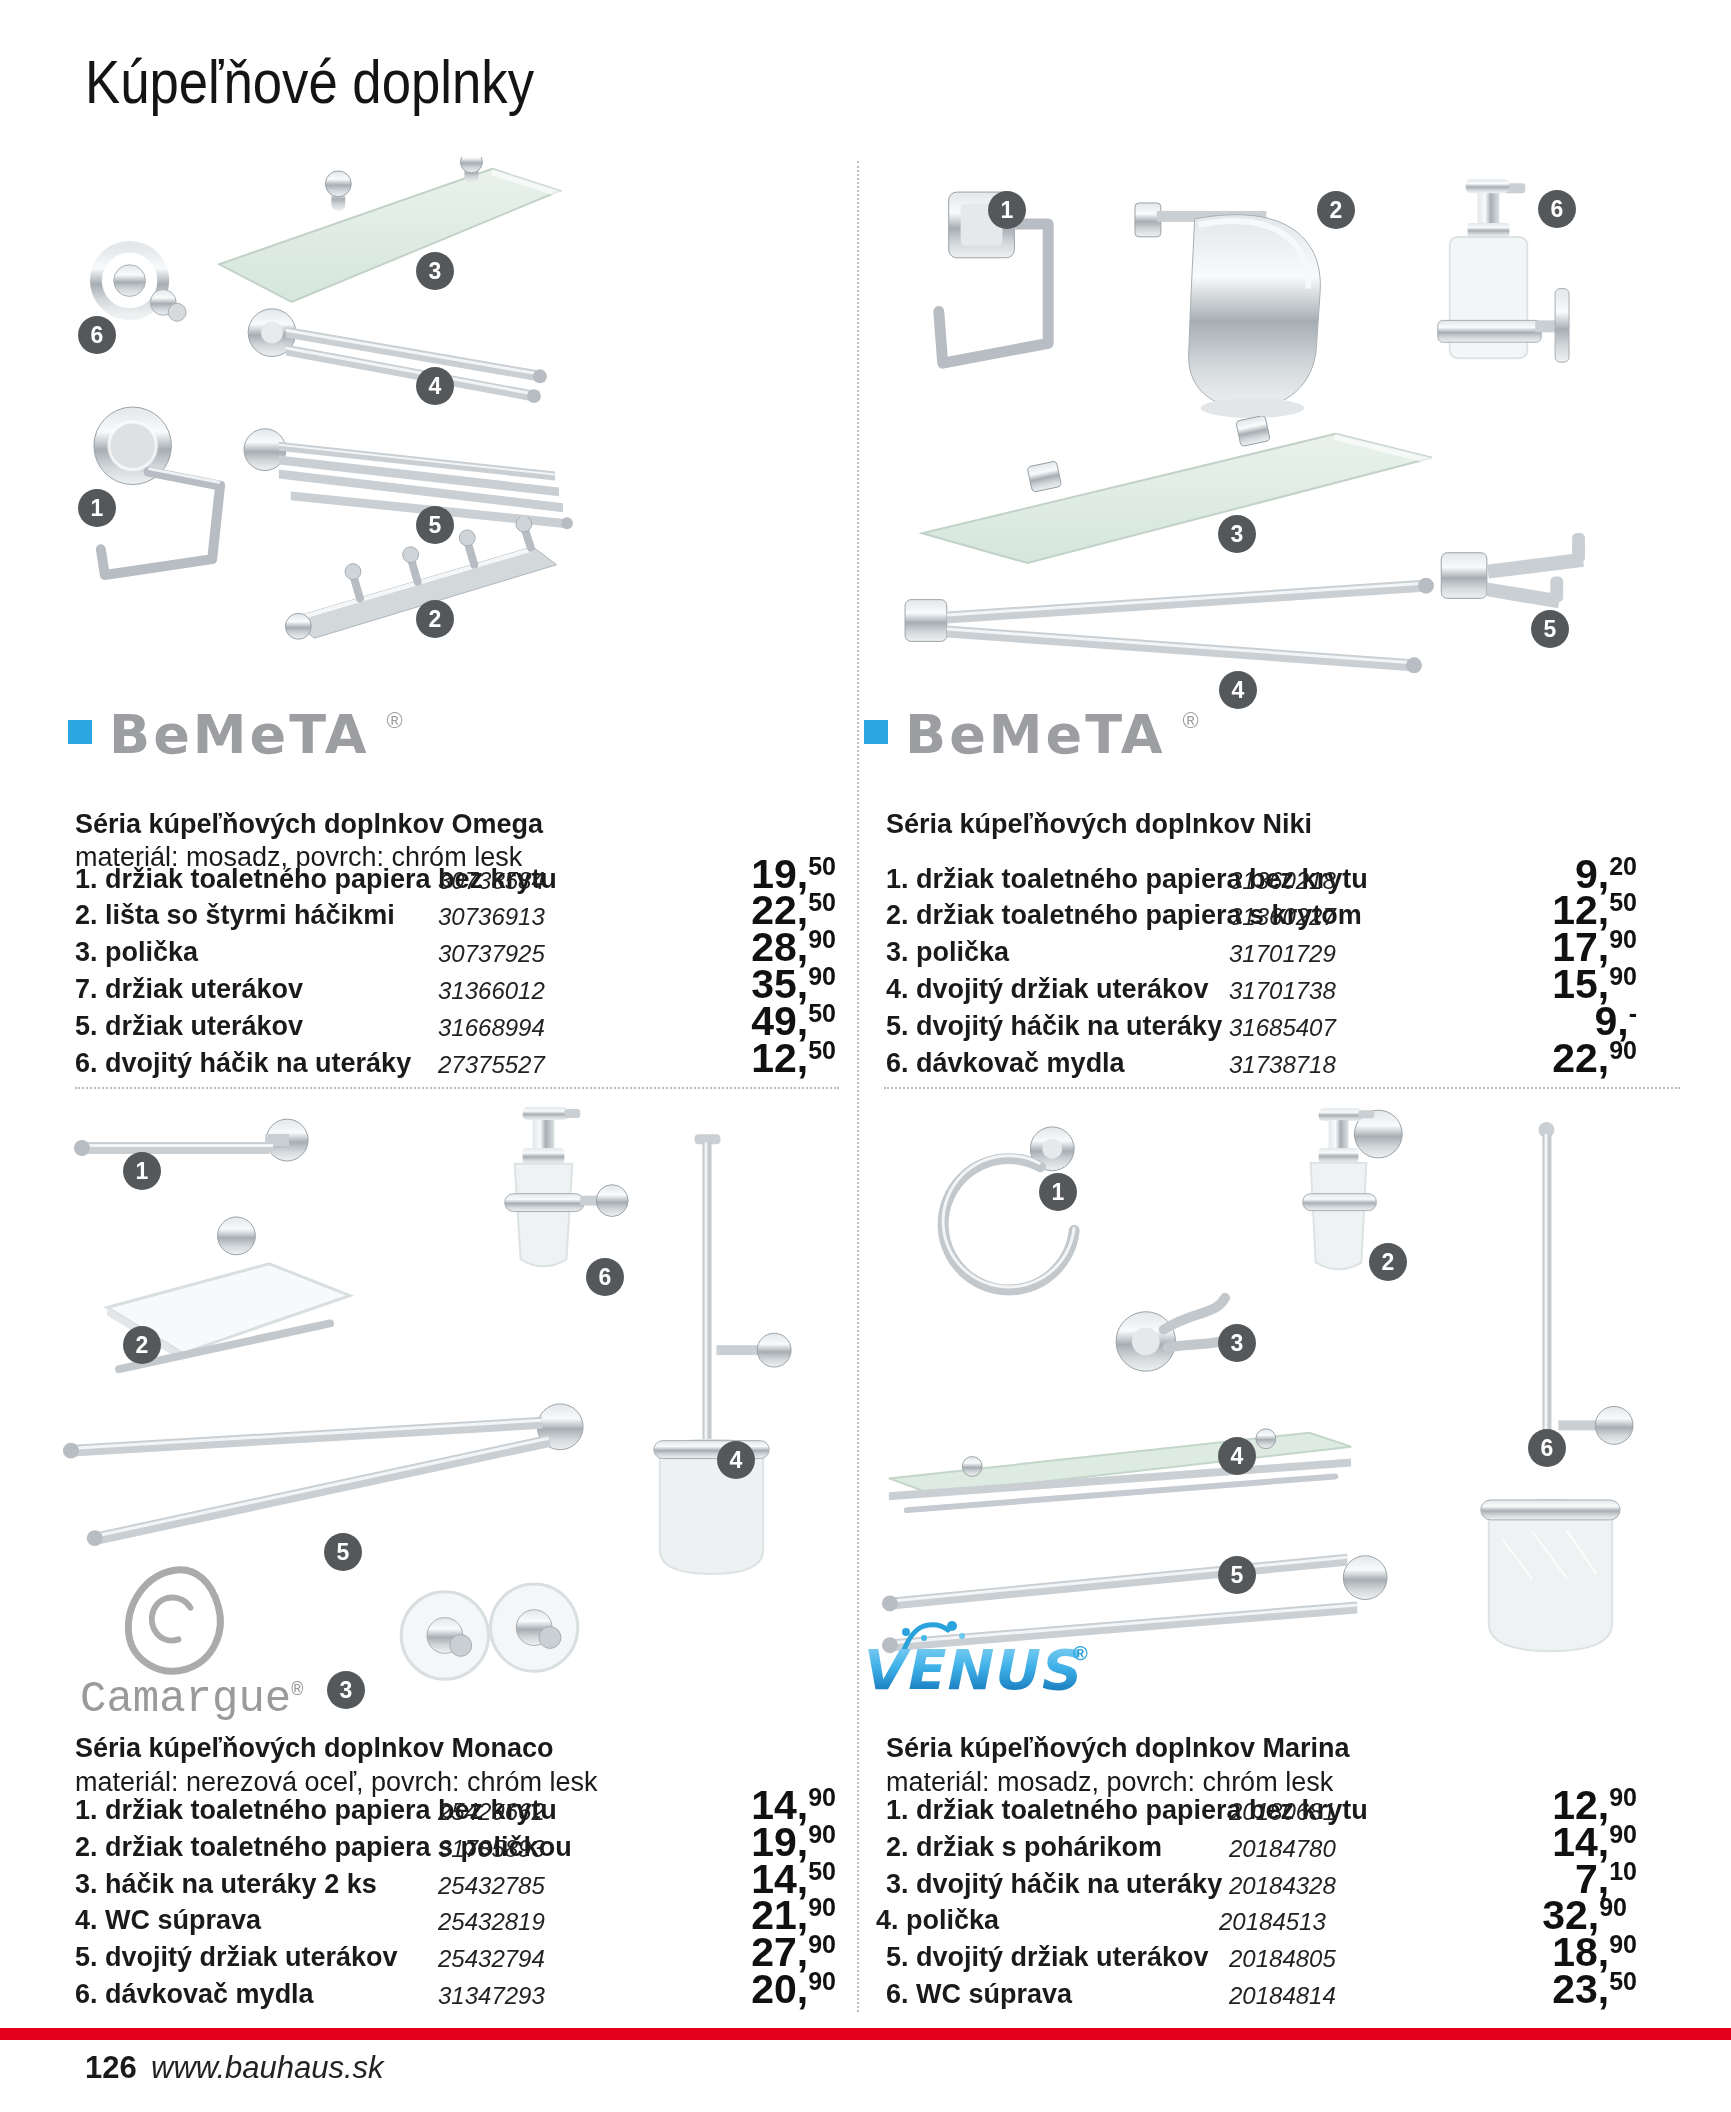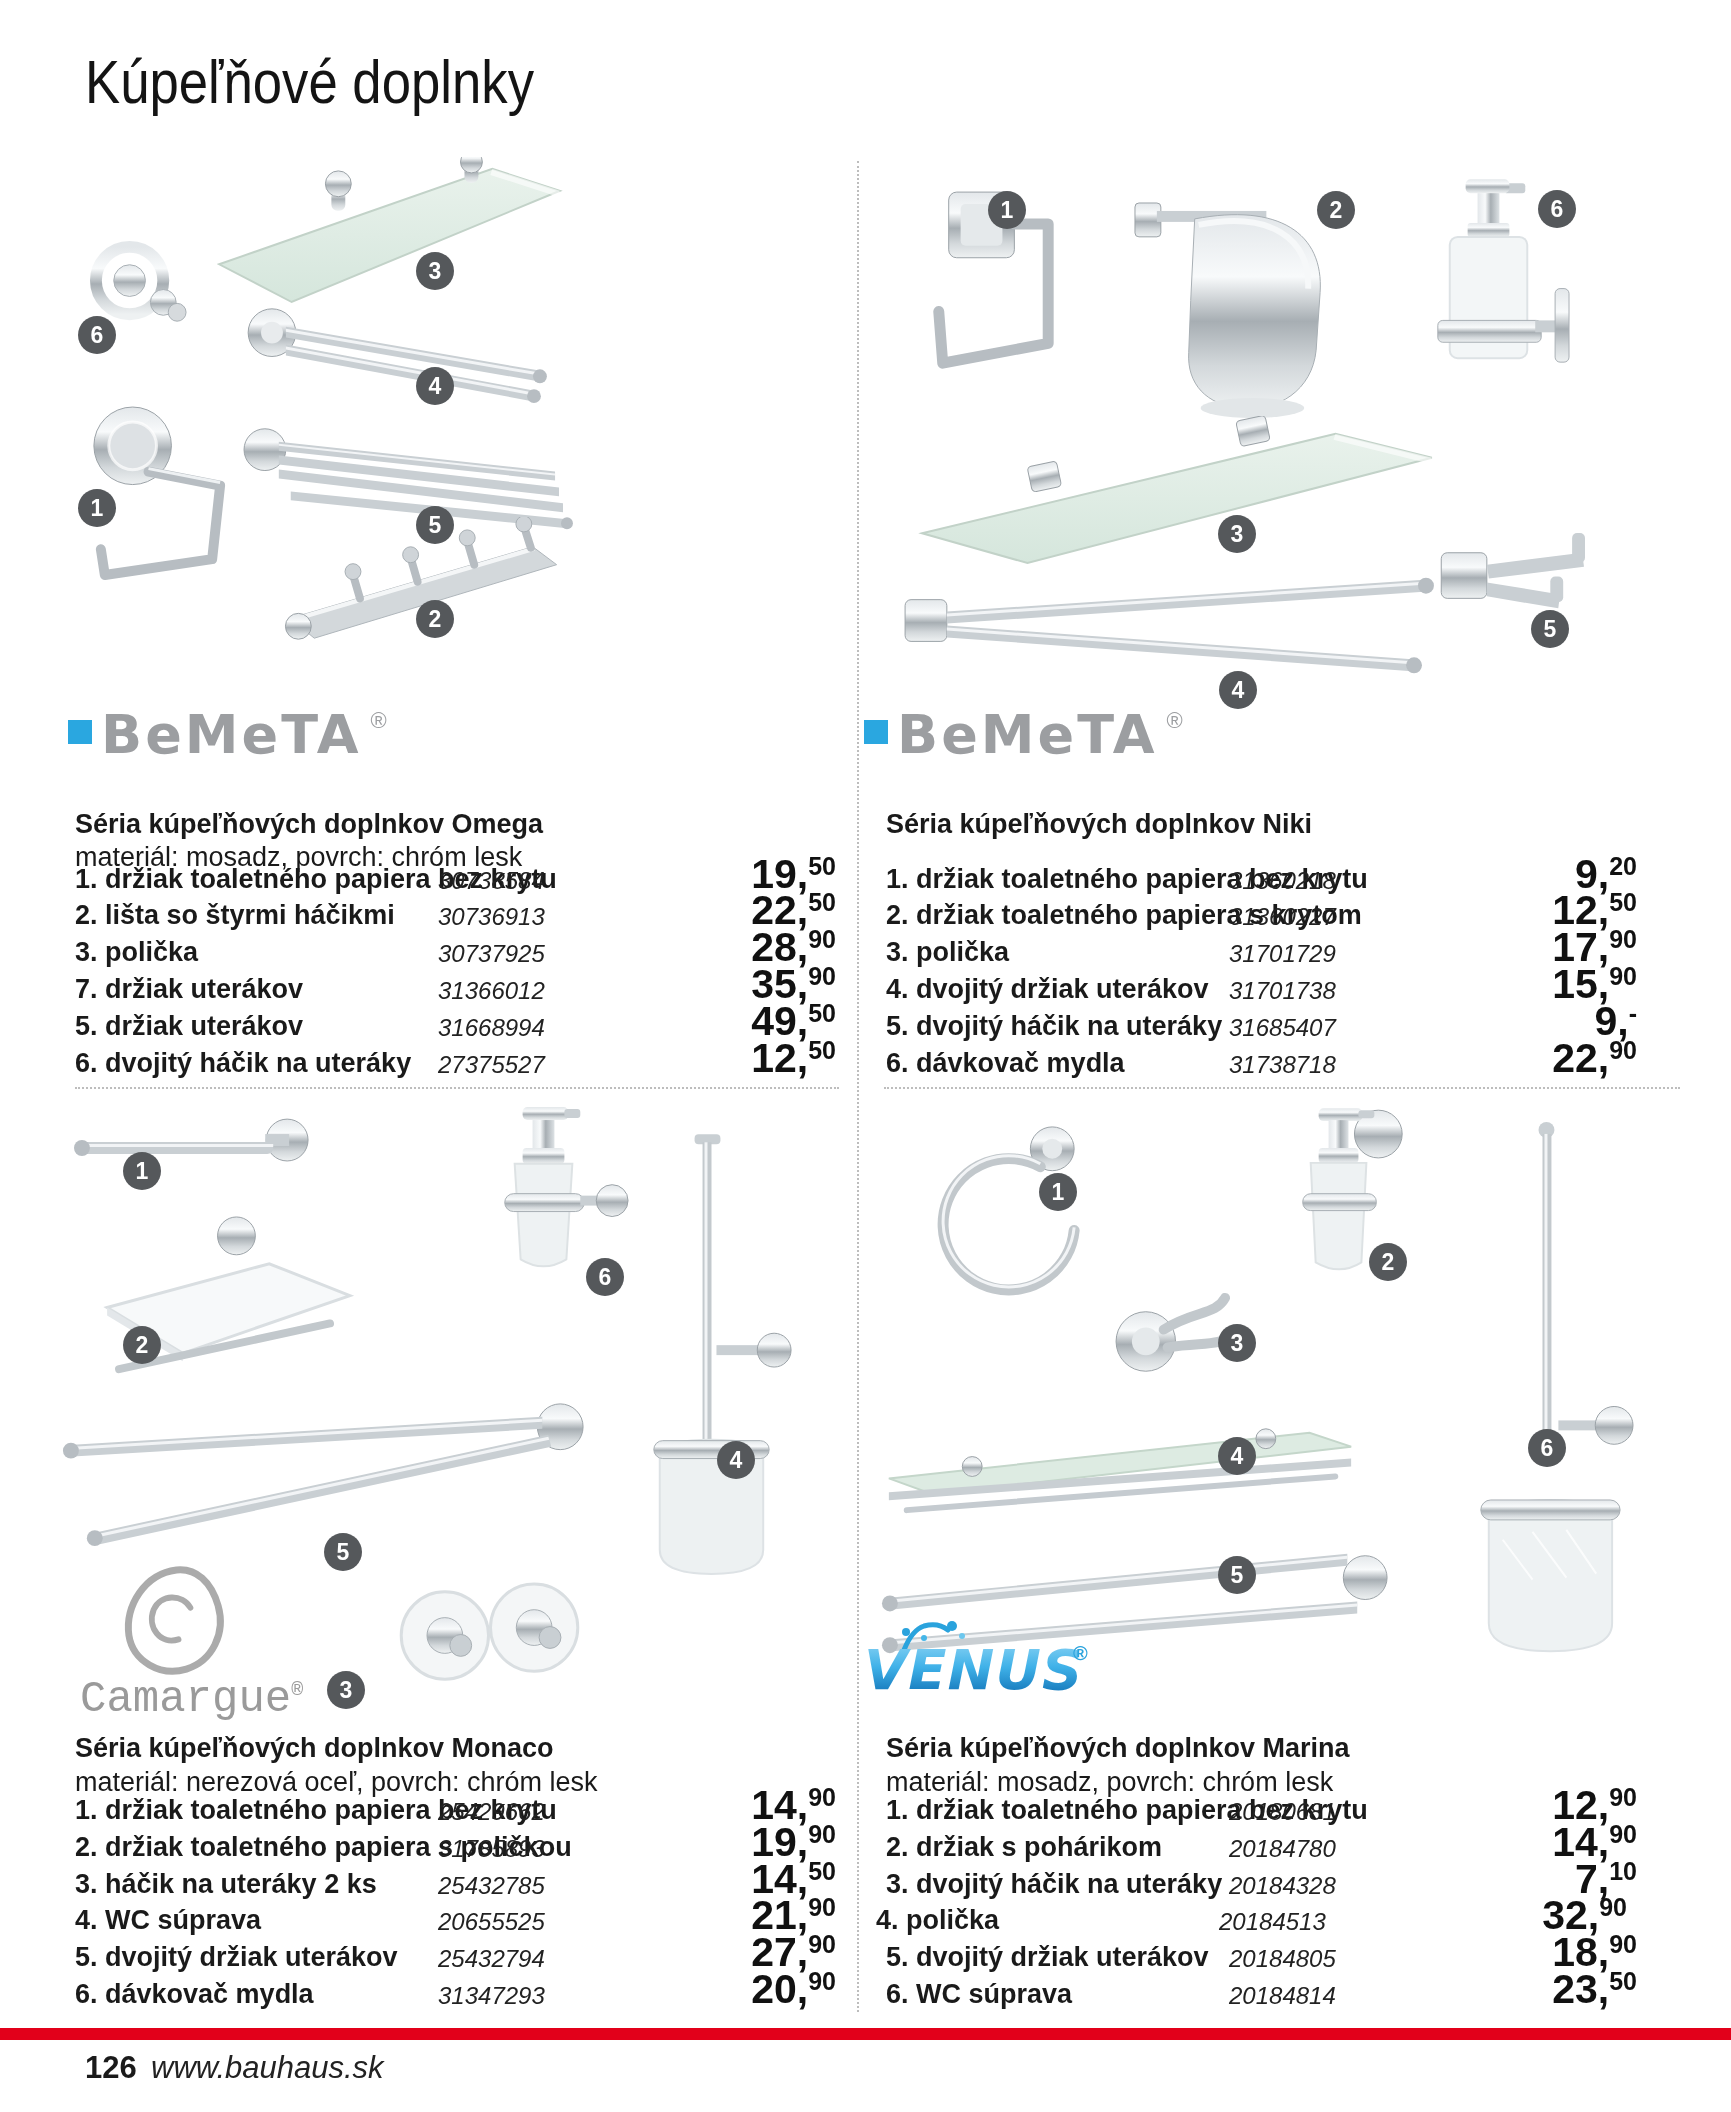--- a/index.html
+++ b/index.html
@@ -6,21 +6,21 @@
   .page{position:relative;width:1731px;height:2112px;background:#ffffff;overflow:hidden;
         font-family:"Liberation Sans",sans-serif;color:#1a1a1a;}
   .title{position:absolute;left:85px;top:46px;margin:0;font-size:62px;font-weight:400;color:#141414;
          white-space:nowrap;transform:scaleX(.85);transform-origin:left top;letter-spacing:0;}
   .vdiv{position:absolute;left:857px;top:161px;height:1851px;border-left:2px dotted #bdbdbd;}
   .hline{position:absolute;border-top:2px dotted #bdbdbd;}
   .badge{position:absolute;width:38px;height:38px;border-radius:50%;background:#55585b;color:#fff;
          font-weight:bold;font-size:23px;line-height:38px;text-align:center;}
   .fig{position:absolute;}
   
-  .bemeta{position:absolute;display:flex;align-items:flex-start;gap:9px;}
+  .bemeta{position:absolute;display:flex;align-items:flex-start;gap:17px;}
   .bemeta .sq{display:block;width:24px;height:24px;background:#2aa7e0;margin-top:12px;}
   .bemeta .btxt{font-family:"DejaVu Sans",sans-serif;font-size:54px;line-height:1;font-weight:bold;
                 color:#9c9ea1;letter-spacing:3px;}
   .bemeta .breg{font-size:22px;color:#9c9ea1;margin-top:0;}
   .cam-text{position:absolute;font-family:Liberation Mono, monospace;font-size:44px;color:#9a9a9a;white-space:nowrap;}
   .cam-text .reg{font-size:20px;vertical-align:super;}
   .venus{position:absolute;font-family:"DejaVu Sans",sans-serif;font-style:italic;font-weight:bold;
          font-size:56px;line-height:1;letter-spacing:1px;color:#1e8fd0;}
   @supports (-webkit-background-clip:text){
     .venus{background:linear-gradient(180deg,#86d1f3 0%,#3fb1e8 45%,#0f6fb4 100%);
@@ -386,21 +386,21 @@
   <div class="prow" style="left:75px;top:1869px;width:761px">
     <span class="pname">3. háčik na uteráky 2 ks</span>
     <span class="psku sku-l">25432785</span>
     <span class="pprice">
         <span>14,</span>
         <span class="sup">50</span>
       </span>
   </div>
   <div class="prow" style="left:75px;top:1905px;width:761px">
     <span class="pname">4. WC súprava</span>
-    <span class="psku sku-l">20655525</span>
+    <span class="psku sku-l">25432819</span>
     <span class="pprice">
         <span>21,</span>
         <span class="sup">90</span>
       </span>
   </div>
   <div class="prow" style="left:75px;top:1942px;width:761px">
     <span class="pname">5. dvojitý držiak uterákov</span>
     <span class="psku sku-l">25432794</span>
     <span class="pprice">
         <span>27,</span>

